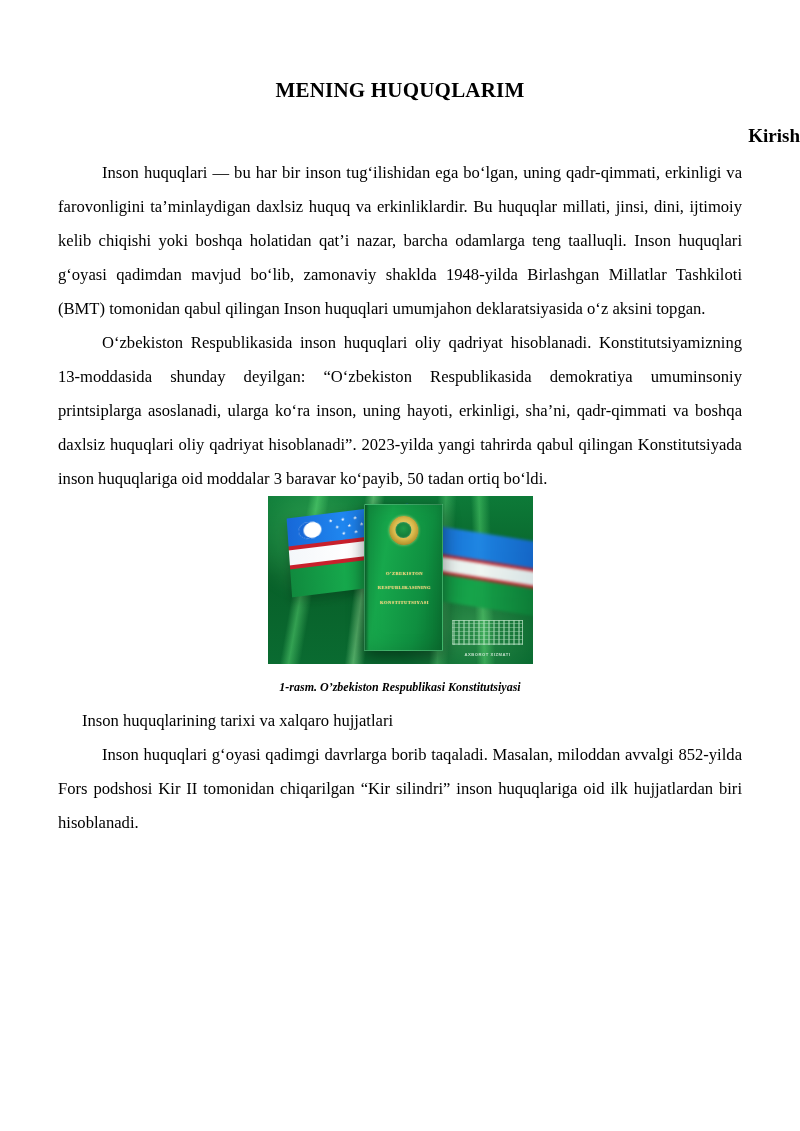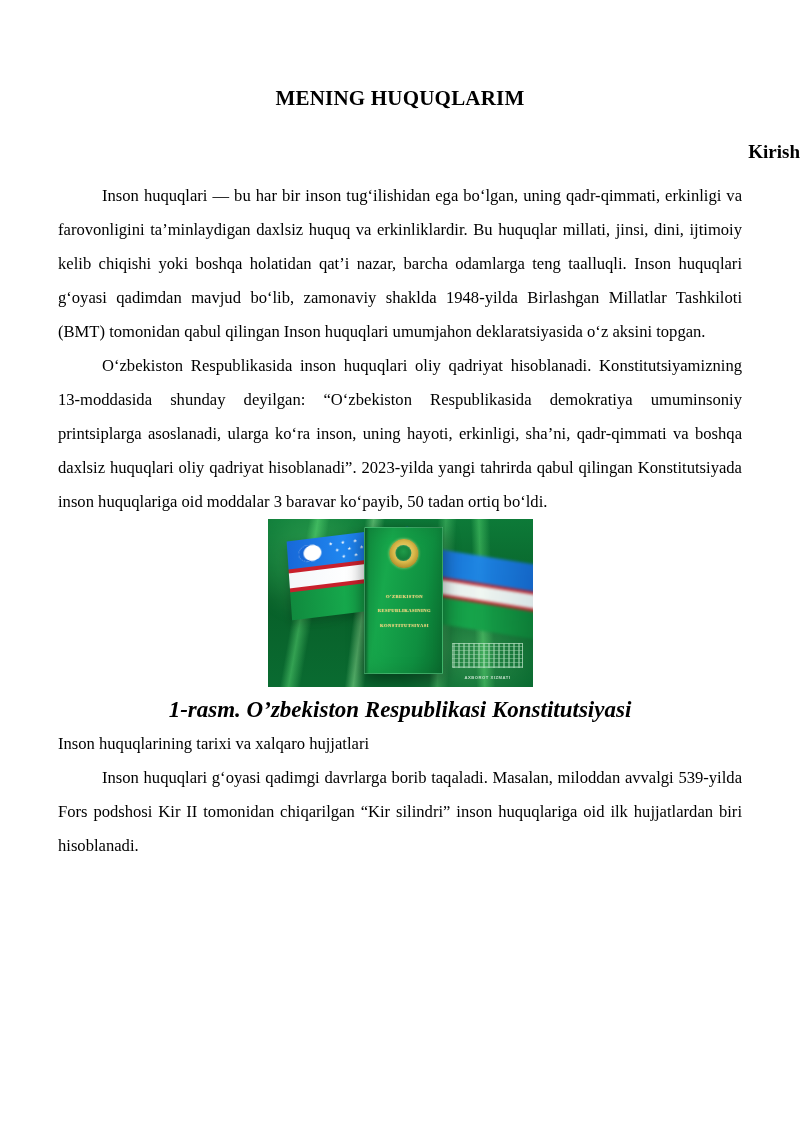--- a/index.html
+++ b/index.html
@@ -19,48 +19,49 @@
     width: 800px;
     height: 1131px;
     box-sizing: border-box;
     padding: 0;
     position: relative;
   }
   .doc-title {
     font-size: 21px;
     font-weight: bold;
     text-align: center;
-    margin: 12px;
+    margin: 4px;
     padding-top: 74px;
     letter-spacing: 0.2px;
   }
   .doc-subtitle {
     font-size: 19px;
     font-weight: bold;
     text-align: right;
     margin: 0;
     padding-top: 18px;
   }
   .body-col {
     position: absolute;
     left: 58px;
-    top: 16px;
+    top: 9px;
     width: 684px;
   }
   p.para {
     font-size: 16.6px;
     line-height: 34px;
     text-align: justify;
     text-justify: inter-word;
     margin: 0;
     text-indent: 44px;
     hyphens: none;
   }
   p.para.noindent {
     text-indent: 0;
+    margin-left: 24px;
   }
   p.para.left {
     text-align: left;
   }
   .figure {
     width: 100%;
     text-align: center;
     margin: 0;
   }
   .figure-img {
@@ -216,21 +217,21 @@
     position: absolute;
     left: 0; right: 0; bottom: 0;
     text-align: center;
     color: #dff0e2;
     font-size: 4.2px;
     letter-spacing: 0.5px;
     font-weight: bold;
     font-family: "Liberation Sans", sans-serif;
   }
   .figure-caption {
-    font-size: 23px;
+    font-size: 12px;
     font-weight: bold;
     font-style: italic;
     text-align: center;
     margin: 0;
     line-height: 34px;
     padding-top: 6px;
   }
 </style>
 </head>
 <body>
@@ -295,16 +296,16 @@
         <div class="watermark">
           <div class="wm-building"></div>
           <div class="wm-text">AXBOROT XIZMATI</div>
         </div>
       </div>
       <div class="figure-caption">1-rasm. O’zbekiston Respublikasi Konstitutsiyasi</div>
     </div>
 
     <p class="para noindent left">Inson huquqlarining tarixi va xalqaro hujjatlari</p>
 
-    <p class="para">Inson huquqlari g‘oyasi qadimgi davrlarga borib taqaladi. Masalan, miloddan avvalgi 539-yilda Fors podshosi Kir II tomonidan chiqarilgan “Kir silindri” inson huquqlariga oid ilk hujjatlardan biri hisoblanadi.</p>
+    <p class="para">Inson huquqlari g‘oyasi qadimgi davrlarga borib taqaladi. Masalan, miloddan avvalgi 852-yilda Fors podshosi Kir II tomonidan chiqarilgan “Kir silindri” inson huquqlariga oid ilk hujjatlardan biri hisoblanadi.</p>
 
   </div>
 </div>
 
 </body></html>

